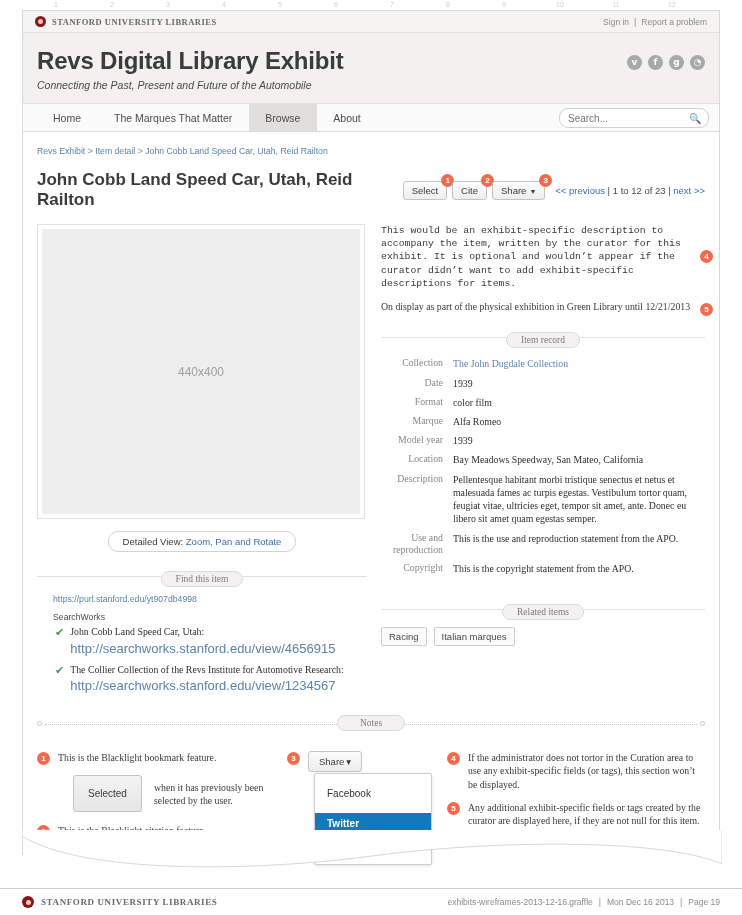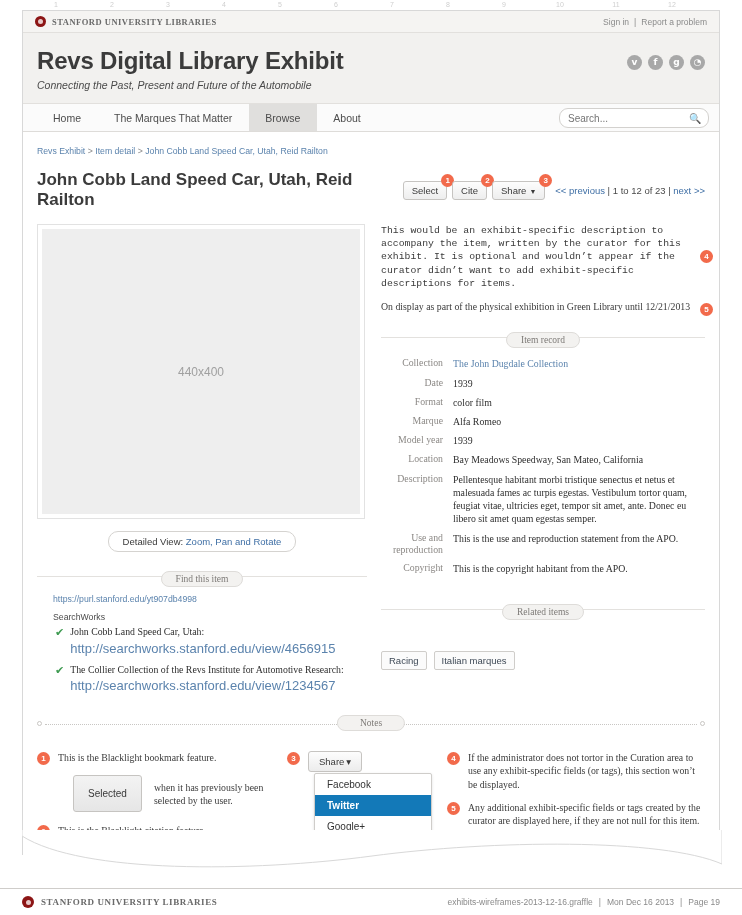--- a/index.html
+++ b/index.html
@@ -169,21 +169,21 @@
   .sw-label{ font-size:8.7px; color:#4a4a4a; margin:0 0 4px 16px; }
   .sw-item{ display:flex; gap:6px; margin:0 0 6px 18px; }
   .check{ color:#3f9b52; font-size:11px; line-height:1.1; }
   .sw-text{ font-family:"Liberation Serif", serif; font-size:9.8px; color:#2e2e2e; line-height:1.3;}
   .sw-url{ display:block; font-family:"Liberation Sans", sans-serif; font-size:13px; color:#5b83ad; margin-top:2px; cursor:pointer;}
 
   
   .tags{ display:flex; gap:7px; }
   .tag{
     border:1px solid #cfcdca; border-radius:2px; background:#fbfbfb;
-    font-size:9.5px; color:#3f4a57; padding:3px 7px; cursor:pointer;margin-top:24px;
+    font-size:9.5px; color:#3f4a57; padding:3px 7px; cursor:pointer;
   }
 
   
   .notes-divider{ position:relative; margin:14px 0 0 0; height:18px; }
   .notes-divider .dots{
     position:absolute; left:8px; right:8px; top:9px;
     border-top:1px dotted #c8c6c3;
   }
   .notes-divider .endl, .notes-divider .endr{
     position:absolute; top:6px; width:5px;height:5px;border-radius:50%;
@@ -219,21 +219,21 @@
     background:linear-gradient(#fdfdfd,#ececec);
     border:1px solid #c6c4c1; border-radius:3px;
     font-size:9.5px; color:#3a3a3a; padding:4px 10px; cursor:pointer;
     display:inline-flex; align-items:center; width:54px; justify-content:space-between;
   }
   .dropdown{
     position:absolute; left:6px; top:22px; width:118px;
     background:#fff; border:1px solid #cfcdca; border-radius:2px;
     box-shadow:0 1px 3px rgba(0,0,0,.12); overflow:hidden;
   }
-  .dropitem{ font-size:10px; padding:5px 12px; color:#333; cursor:pointer; }
+  .dropitem{ font-size:10px; padding:5px 12px; color:#333; cursor:pointer;margin-top:9px; }
   .dropitem.sel{ background:#1379b8; color:#fff; font-weight:bold; }
 
   
   .footer{
     position:absolute; left:0; top:888px; width:742px; height:27px;
     border-top:1px solid #cfcdca;
     display:flex; align-items:center; padding:0 22px;
   }
   .f-left{ display:flex; align-items:center; gap:7px; }
   .f-seal{ width:12px;height:12px;border-radius:50%;background:#8c1515;position:relative;}
@@ -393,21 +393,21 @@
               <tr data-name="metadata-row">
                 <td class="k" data-name="metadata-key">Description</td>
                 <td class="v" data-name="metadata-value">Pellentesque habitant morbi tristique senectus et netus et malesuada fames ac turpis egestas. Vestibulum tortor quam, feugiat vitae, ultricies eget, tempor sit amet, ante. Donec eu libero sit amet quam egestas semper.</td>
               </tr>
               <tr data-name="metadata-row">
                 <td class="k" data-name="metadata-key">Use and reproduction</td>
                 <td class="v" data-name="metadata-value">This is the use and reproduction statement from the APO.</td>
               </tr>
               <tr data-name="metadata-row">
                 <td class="k" data-name="metadata-key">Copyright</td>
-                <td class="v" data-name="metadata-value">This is the copyright habitant from the APO.</td>
+                <td class="v" data-name="metadata-value">This is the copyright statement from the APO.</td>
               </tr>
             </tbody>
         </table>
 
         <div class="divider" style="margin-top:22px;" data-name="related-items-divider">
           <span class="pill" data-name="related-items-heading">Related items</span>
         </div>
         <div class="tags" id="related-tags" data-name="related-tags">
             <div class="tag" data-name="related-tag">Racing</div>
             <div class="tag" data-name="related-tag">Italian marques</div>

